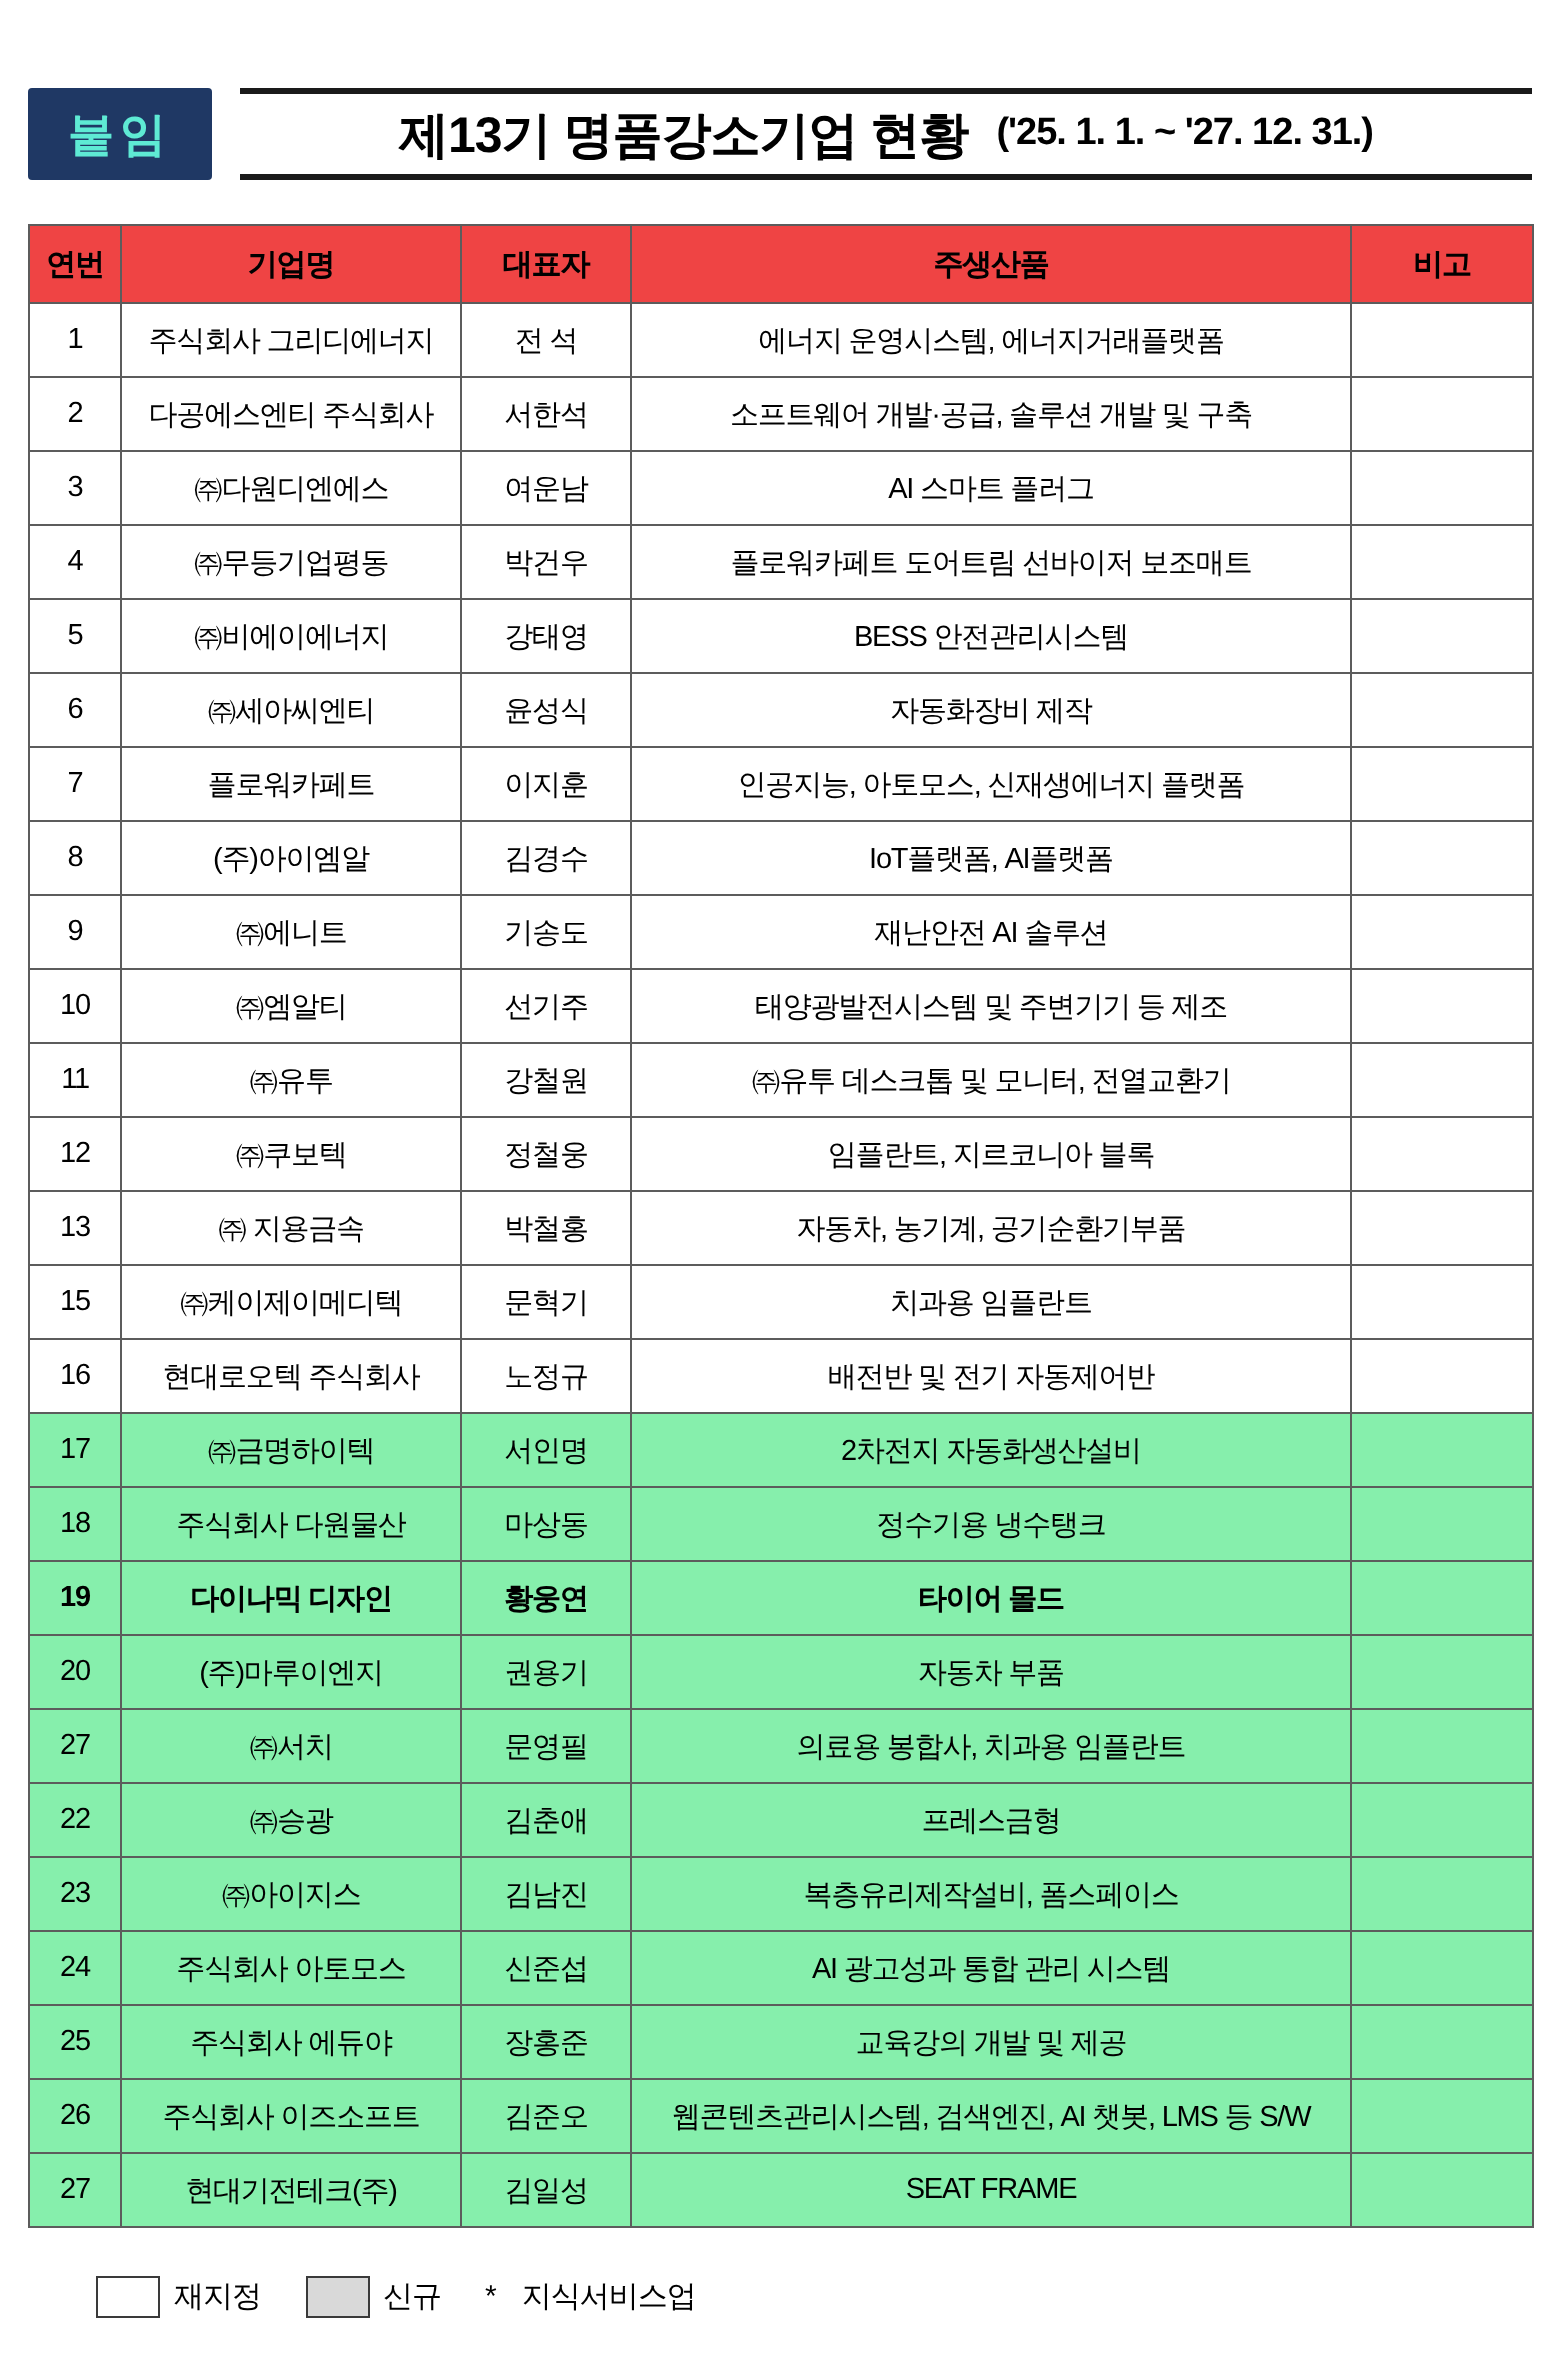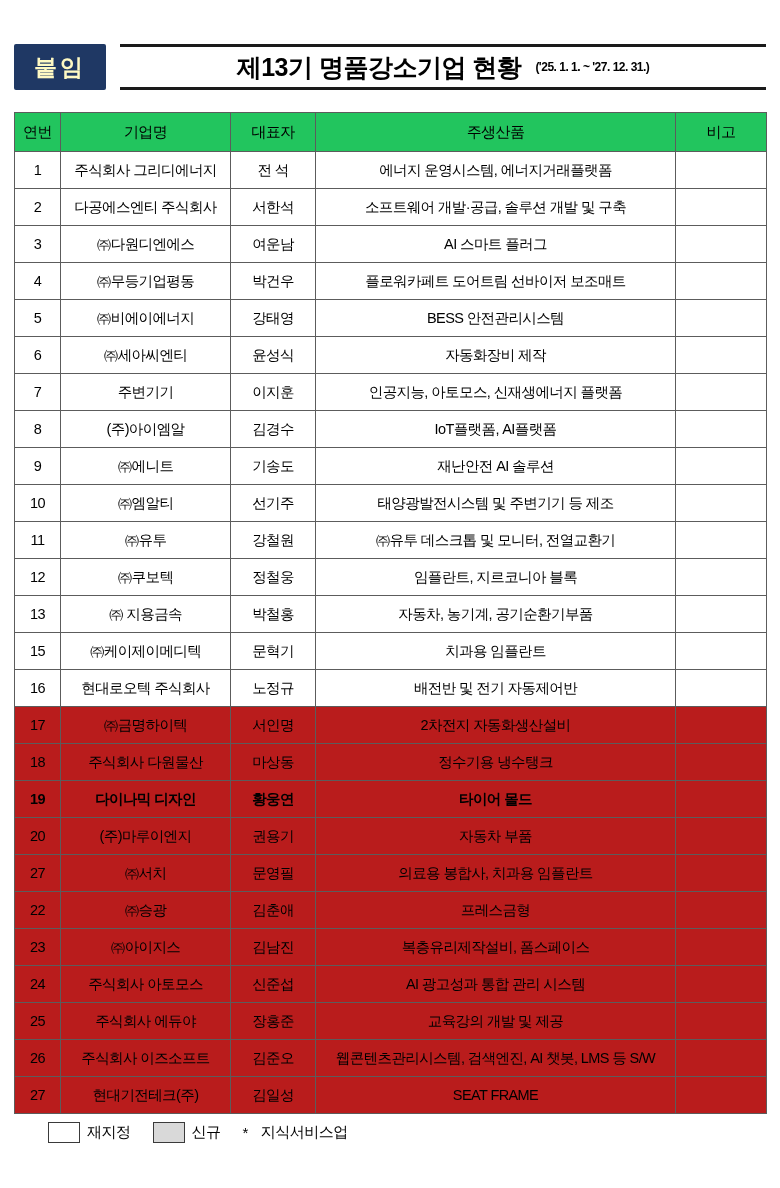--- a/index.html
+++ b/index.html
@@ -25,21 +25,21 @@
   
   .header {
     display: flex;
     align-items: stretch;
     margin-top: 44px;
     height: 46px;
   }
   .badge {
     width: 92px;
     background: #1f3864;
-    color: #fef9c3;
+    color: #5eead4;
     font-size: 23px;
     font-weight: bold;
     letter-spacing: 3px;
     display: flex;
     align-items: center;
     justify-content: center;
     border-radius: 2px;
   }
   .title-bar {
     flex: 1;
@@ -51,21 +51,21 @@
     align-items: center;
     justify-content: center;
     padding: 0 8px;
   }
   .title-main {
     font-size: 25px;
     font-weight: bold;
     letter-spacing: -0.5px;
   }
   .title-sub {
-    font-size: 12px;
+    font-size: 19px;
     font-weight: bold;
     margin-left: 14px;
     letter-spacing: -0.5px;
   }
 
   
   table.main {
     width: 100%;
     border-collapse: collapse;
     margin-top: 22px;
@@ -76,44 +76,44 @@
     text-align: center;
     vertical-align: middle;
     font-size: 14.5px;
     letter-spacing: -0.6px;
     height: 36px;
     padding: 0 2px;
     overflow: hidden;
     white-space: nowrap;
   }
   table.main thead th {
-    background: #22c55e;
-    font-weight: normal;
+    background: #ef4444;
+    font-weight: bold;
     font-size: 15px;
     height: 38px;
   }
   col.c-no    { width: 46px; }
   col.c-name  { width: 170px; }
   col.c-ceo   { width: 85px; }
   col.c-prod  { width: 360px; }
   col.c-note  { width: 91px; }
 
   td.no   { font-size: 14px; }
   td.name { letter-spacing: -1.0px; }
   td.ceo  { letter-spacing: 0px; }
   td.prod { letter-spacing: -0.6px; }
 
-  tr.shaded td { background: #b91c1c; }
+  tr.shaded td { background: #86efac; }
   tr.bold td { font-weight: bold; }
 
   
   .legend {
     display: flex;
     align-items: center;
-    margin-top: 8px;
+    margin-top: 24px;
     padding-left: 34px;
     font-size: 15px;
     letter-spacing: -0.5px;
   }
   .legend .swatch {
     width: 30px;
     height: 19px;
     border: 1px solid #3a3a3a;
     background: #ffffff;
     display: inline-block;
@@ -190,21 +190,21 @@
         </tr>
         <tr>
           <td class="no">6</td>
           <td class="name">㈜세아씨엔티</td>
           <td class="ceo">윤성식</td>
           <td class="prod">자동화장비 제작</td>
           <td></td>
         </tr>
         <tr>
           <td class="no">7</td>
-          <td class="name">주변기기</td>
+          <td class="name">플로워카페트</td>
           <td class="ceo">이지훈</td>
           <td class="prod">인공지능, 아토모스, 신재생에너지 플랫폼</td>
           <td></td>
         </tr>
         <tr>
           <td class="no">8</td>
           <td class="name">(주)아이엠알</td>
           <td class="ceo">김경수</td>
           <td class="prod">IoT플랫폼, AI플랫폼</td>
           <td></td>

